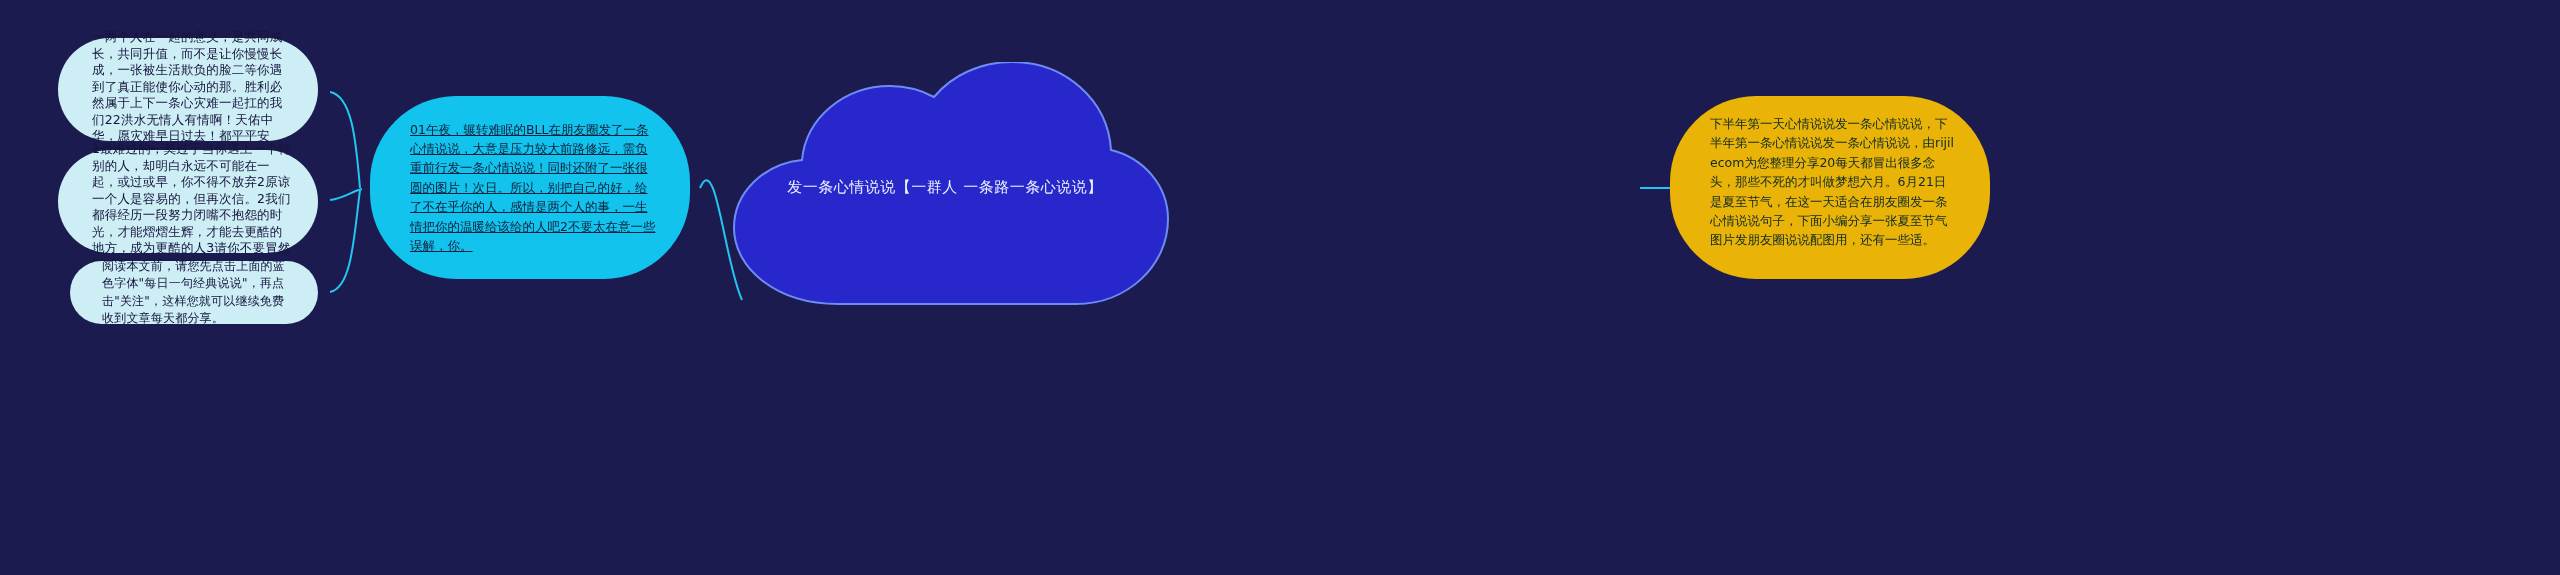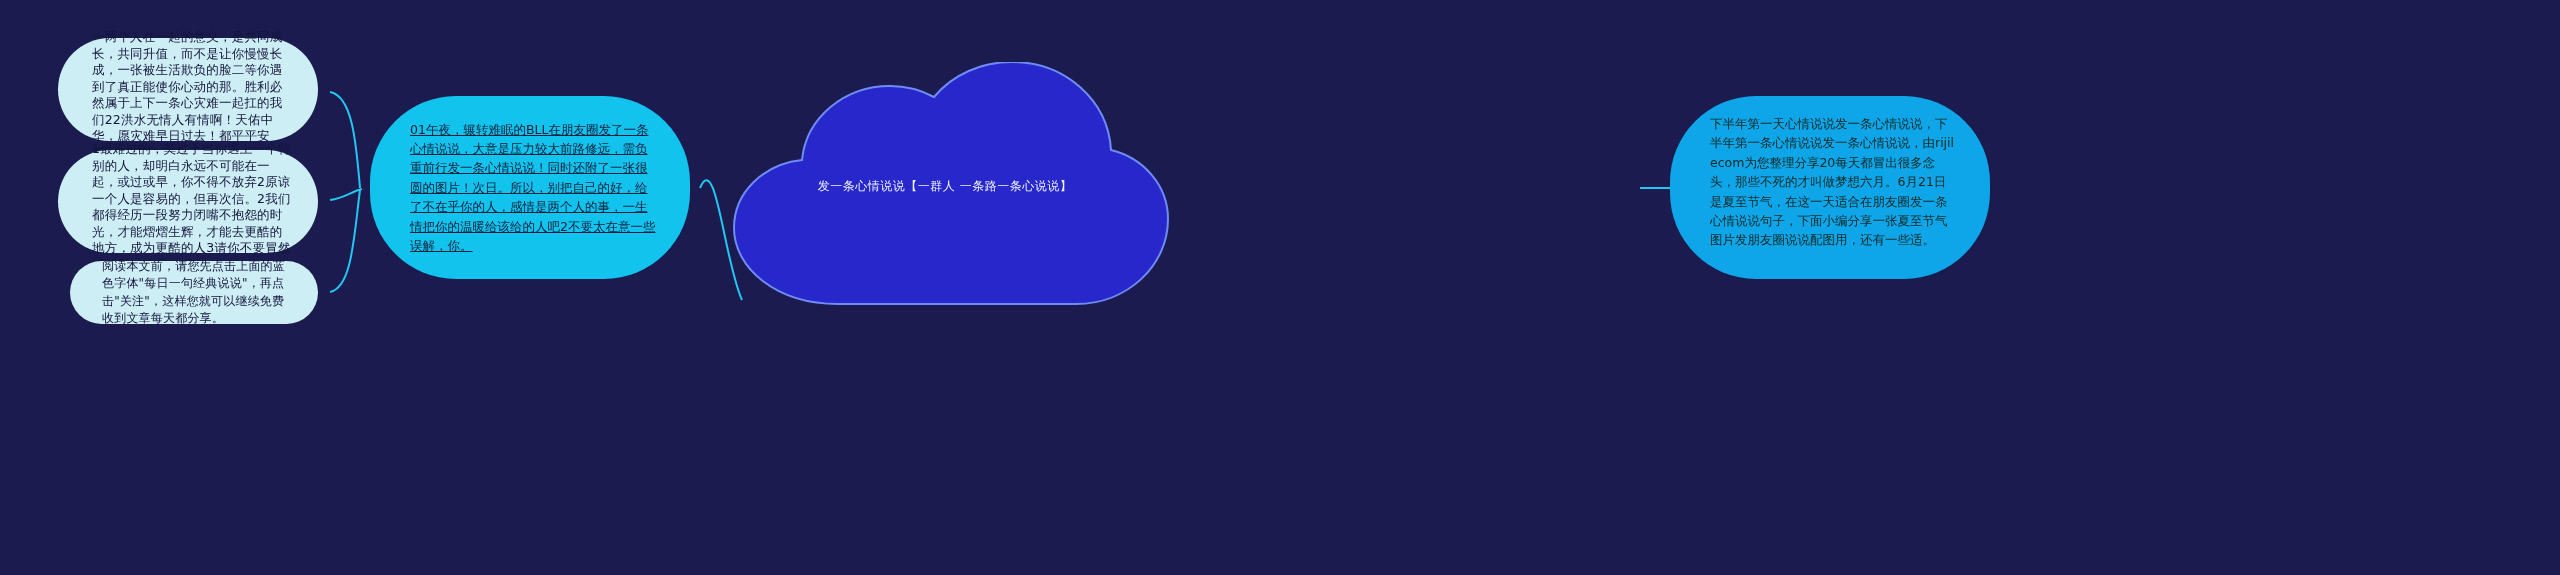--- a/index.html
+++ b/index.html
@@ -49,39 +49,39 @@
     padding:18px 34px 18px 40px;
     line-height:1.55;
     align-items:center;
     text-decoration:underline;
   }
   #box-cyan .txt{font-size:12.5px;}
 
   
   #box-green{
     left:1670px;top:96px;width:320px;height:183px;
-    background:#0ea5e9;
+    background:#eab308;
     border-radius:86px;
     color:#0d2a24;
     padding:18px 34px 18px 40px;
     line-height:1.55;
     align-items:flex-start;
   }
   #box-green .txt{font-size:12.5px;}
 
   
   #cloud-wrap{
     position:absolute;left:720px;top:62px;width:450px;height:250px;
   }
   #cloud-wrap svg{position:absolute;left:0;top:0;}
   #cloud-label{
     position:absolute;left:0;top:0;width:450px;height:250px;
     display:flex;align-items:center;justify-content:center;
     color:#eef2ff;text-align:center;line-height:1.65;
-    font-size:12px;letter-spacing:.5px;
+    font-size:15px;letter-spacing:.5px;
     pointer-events:none;
   }
 </style>
 </head>
 <body>
 
 <div id="stage">
 
   <svg id="links" viewBox="0 0 2560 575" width="2560" height="575" fill="none">
     <path d="M330 92 C 352 96, 356 140, 360 188" stroke="#23c6ee" stroke-width="2"></path>

